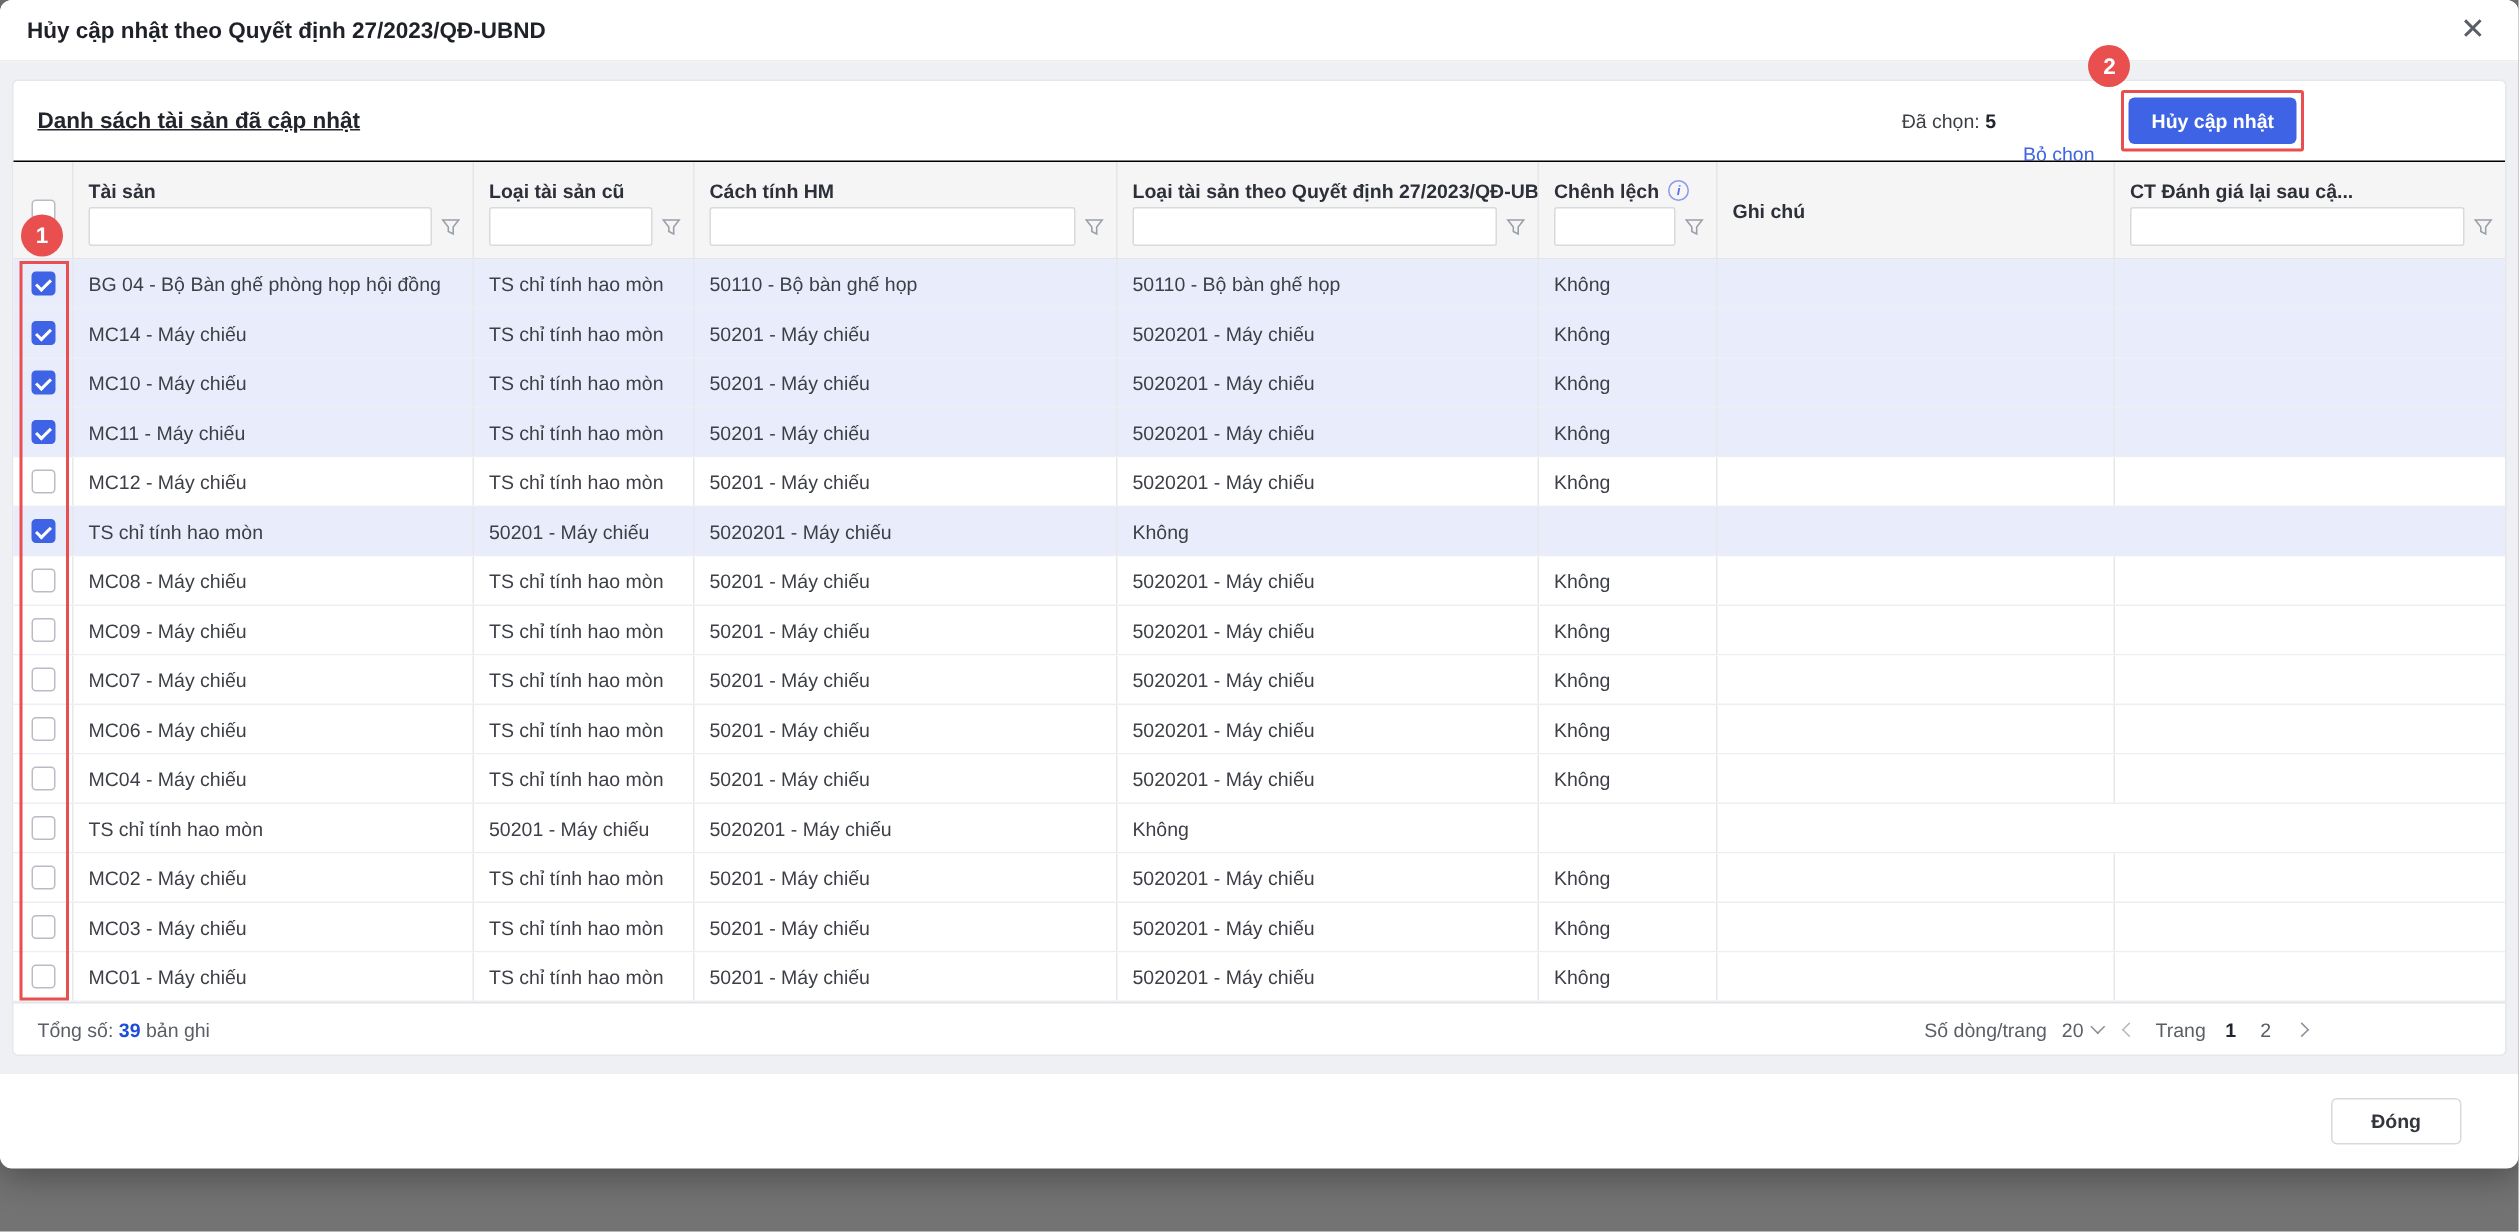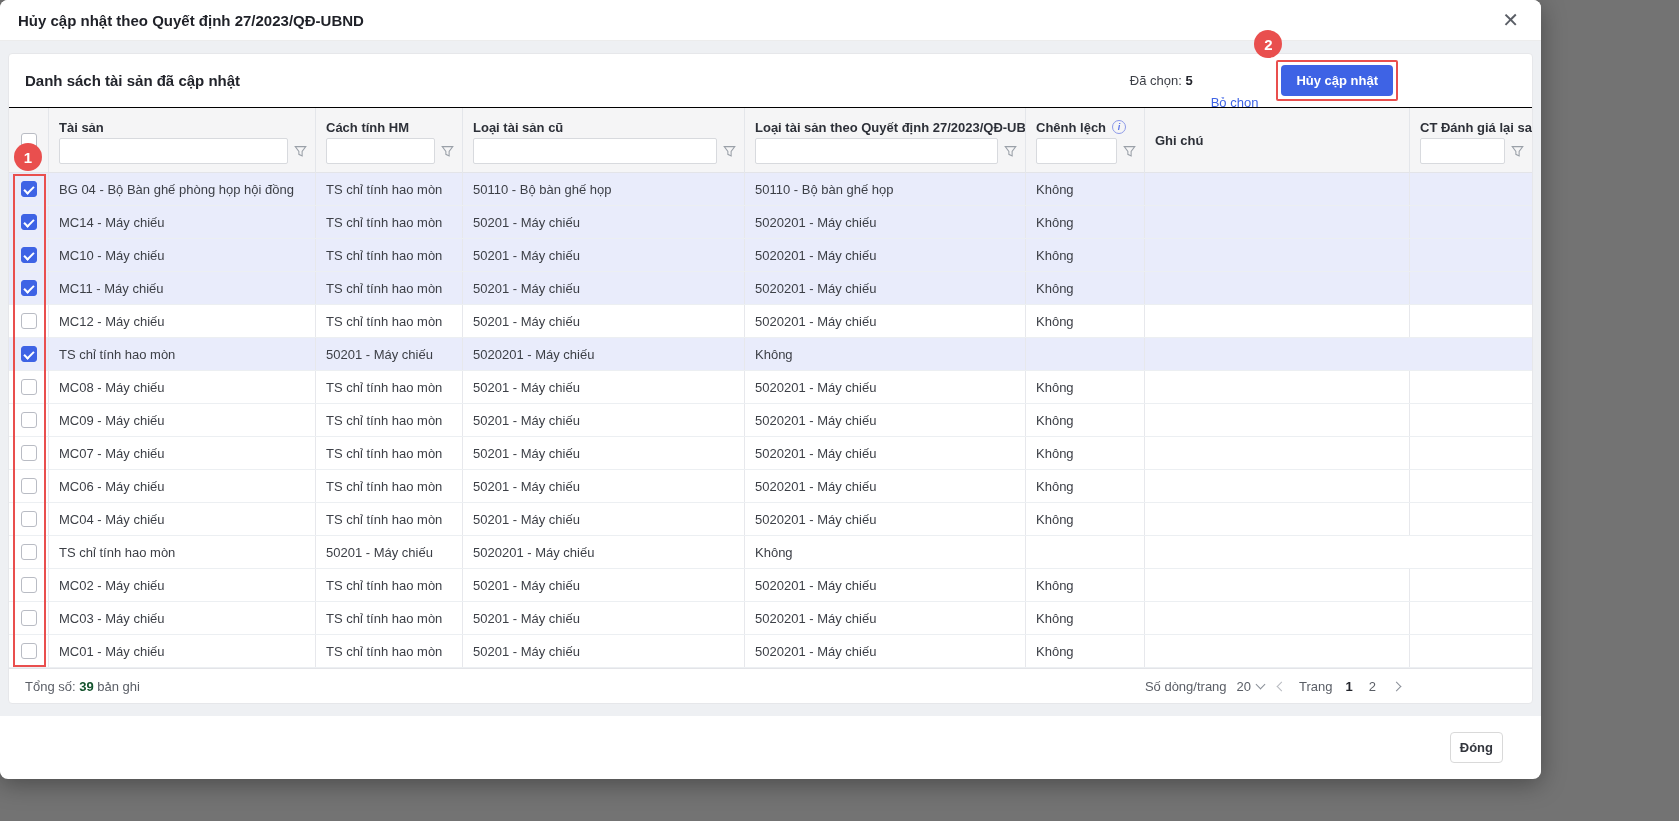--- a/index.html
+++ b/index.html
@@ -6,21 +6,21 @@
   html, body { width: 1679px; height: 821px; overflow: hidden; }
   body {
     background: #737373;
     font-family: "Liberation Sans", "DejaVu Sans", sans-serif;
     font-size: 13px;
     color: #33363d;
     position: relative;
   }
   .modal {
     position: absolute; left: 0; top: 0;
-    width: 1541px; height: 778px;
+    width: 1679px; height: 778px;
     background: #fff;
     border-radius: 8px;
     box-shadow: 0 6px 24px rgba(0,0,0,.35);
     display: flex; flex-direction: column;
     overflow: visible;
   }
   
   .modal-header {
     height: 41px; flex: none;
     display: flex; align-items: center; justify-content: space-between;
@@ -41,21 +41,21 @@
     background: #fff;
     border: 1px solid #e6e7ea;
     border-radius: 4px;
     position: relative;
   }
   .card-header {
     height: 53px;
     display: flex; align-items: center; justify-content: space-between;
     padding: 0 16px;
   }
-  .card-title { font-size: 15px; font-weight: 700; color: #23252c; }
+  .card-title { font-size: 15px; font-weight: 700; color: #23252c; text-decoration: underline; }
   .header-controls {
     display: flex; align-items: center; gap: 18px;
     margin-right: 118px;
   }
   .selected-text { color: #3c3f46; }
   .selected-text b { font-weight: 700; color: #23252c; }
   .link { color: #3e63e5; cursor: pointer; text-decoration: none; margin-top: 44px; }
   .primary-btn {
     background: #3e63e5; color: #fff; border: none; border-radius: 4px;
     font-family: inherit; font-size: 13px; font-weight: 600;
@@ -145,21 +145,21 @@
     transform: rotate(45deg);
   }
   
   .table-footer {
     height: 35px;
     border-top: 1px solid #e3e4e8;
     display: flex; align-items: center; justify-content: space-between;
     padding: 0 16px;
     color: #5a5e66; font-size: 13px;
   }
-  .table-footer b { color: #14532d; font-weight: 700; }
+  .table-footer b { color: #1d4ed8; font-weight: 700; }
   .pagination { display: flex; align-items: center; gap: 10px; margin-right: 112px; }
   .page-size { display: flex; align-items: center; gap: 6px; cursor: pointer; }
   .chev {
     width: 7px; height: 7px; display: inline-block;
     border-left: 1.5px solid #8a8f98; border-bottom: 1.5px solid #8a8f98;
   }
   .chev.down { transform: rotate(-45deg); margin-top: -3px; }
   .chev.left { transform: rotate(45deg); border-color: #b7bac0; }
   .chev.right { transform: rotate(225deg); }
   .chev-btn { padding: 4px; display: inline-flex; cursor: pointer; }
@@ -168,21 +168,21 @@
   
   .modal-footer {
     flex: none; height: 63px; background: #fff;
     border-radius: 0 0 8px 8px;
     display: flex; align-items: center; justify-content: flex-end;
     padding: 0 38px;
   }
   .secondary-btn {
     background: #fff; border: 1px solid #d9d9d9; border-radius: 4px;
     font-family: inherit; font-size: 13px; font-weight: 600; color: #33363d;
-    padding: 7px 9px; cursor: pointer;
+    padding: 7px 26px; cursor: pointer;
   }
 </style>
 </head>
 <body>
 
 <div class="modal">
 
   <div class="modal-header">
     <div class="modal-title">Hủy cập nhật theo Quyết định 27/2023/QĐ-UBND</div>
     <div class="close-x">✕</div>
@@ -219,33 +219,33 @@
               <input style="">
               <span class="funnel">
                 <svg width="13" height="13" viewBox="0 0 16 16">
                     <path d="M1.5 2h13L10 7.8v5.7l-4-2V7.8L1.5 2z" fill="none" stroke="#9aa0a8" stroke-width="1.3"></path>
                   </svg>
               </span>
             </div>
           </div>
 
           <div class="hcell">
-            <div class="hlabel">Cách tính HM</div>
+            <div class="hlabel">Loại tài sản cũ</div>
             <div class="hfilter">
               <input style="">
               <span class="funnel">
                 <svg width="13" height="13" viewBox="0 0 16 16">
                     <path d="M1.5 2h13L10 7.8v5.7l-4-2V7.8L1.5 2z" fill="none" stroke="#9aa0a8" stroke-width="1.3"></path>
                   </svg>
               </span>
             </div>
           </div>
 
           <div class="hcell">
-            <div class="hlabel">Loại tài sản cũ</div>
+            <div class="hlabel">Cách tính HM</div>
             <div class="hfilter">
               <input style="">
               <span class="funnel">
                 <svg width="13" height="13" viewBox="0 0 16 16">
                     <path d="M1.5 2h13L10 7.8v5.7l-4-2V7.8L1.5 2z" fill="none" stroke="#9aa0a8" stroke-width="1.3"></path>
                   </svg>
               </span>
             </div>
           </div>
 

